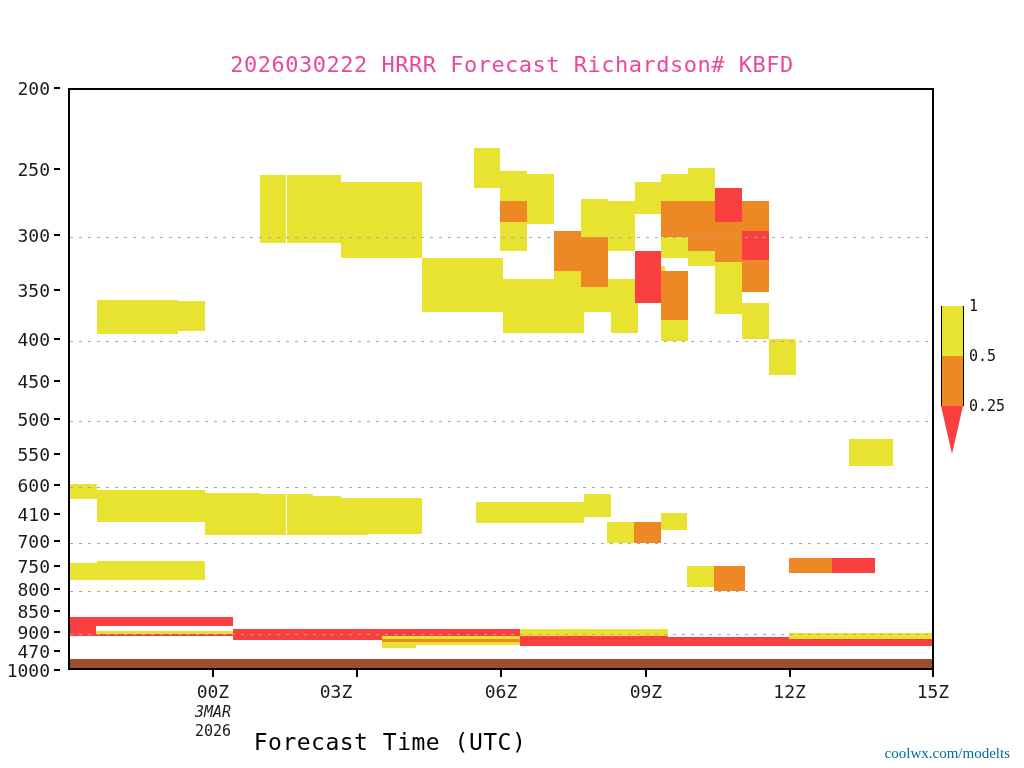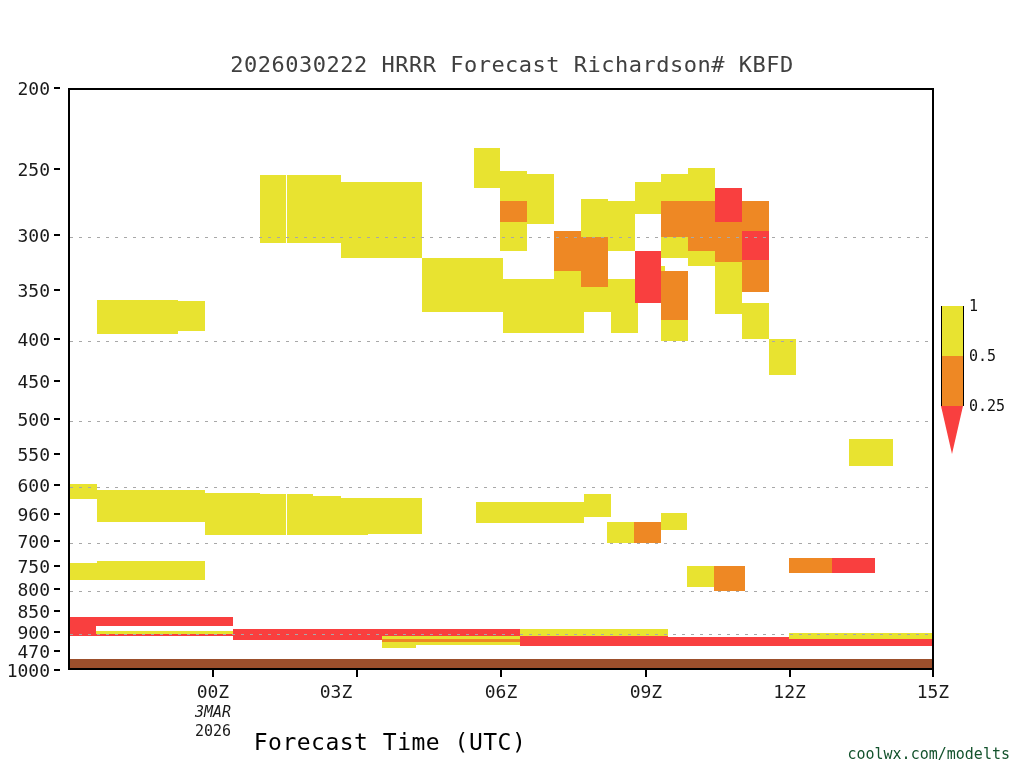--- a/index.html
+++ b/index.html
@@ -1,21 +1,21 @@
 <!DOCTYPE html>
 <html><head>
 <meta charset="utf-8">
 <style>
   html,body{margin:0;padding:0;background:#ffffff;}
   body{width:1024px;height:768px;position:relative;overflow:hidden;
        font-family:"DejaVu Sans Mono","Liberation Mono",monospace;}
 
   #title{
     position:absolute; left:0; top:52px; width:1024px;
-    text-align:center; font-size:22px; color:#404040;
+    text-align:center; font-size:22px; color:#ec4899;
     letter-spacing:0.5px; white-space:nowrap;
   }
 
   
   #plot{
     position:absolute; left:68px; top:88px;
     width:866px; height:582px;
     border:2px solid #000;
     box-sizing:border-box;
     background:#ffffff;
@@ -39,21 +39,21 @@
   .xtick{position:absolute;top:670px;width:2px;height:7px;background:#000;}
   .xlab{position:absolute;top:681px;font-size:18px;color:#1a1a1a;
         transform:translateX(-50%);white-space:nowrap;}
   .xsub{position:absolute;font-size:15px;color:#1a1a1a;
         transform:translateX(-50%);white-space:nowrap;}
 
   #xtitle{position:absolute;left:0;top:729px;width:780px;text-align:center;
           font-size:23px;color:#000;letter-spacing:0.5px;}
 
   #watermark{position:absolute;right:14px;top:745px;font-size:15px;
-             color:#14532d;white-space:nowrap;}
+             color:#0369a1;white-space:nowrap;font-family:Liberation Serif, serif;}
 
   
   #cbar{position:absolute;left:941px;top:306px;width:23px;height:150px;}
   .cbseg{position:absolute;left:0;width:23px;border-left:1.5px solid #000;border-right:1.5px solid #000;box-sizing:border-box;}
   .cblab{position:absolute;left:28px;font-size:15px;color:#111;
          transform:translateY(-50%);white-space:nowrap;}
 </style>
 </head>
 <body>
 
@@ -183,21 +183,21 @@
     <div class="ylab" style="top: 338.654px;">400</div>
     <div class="ytick" style="top: 380.246px;"></div>
     <div class="ylab" style="top: 381.246px; margin-left: 44px;">450</div>
     <div class="ytick" style="top: 418.346px;"></div>
     <div class="ylab" style="top: 419.346px;">500</div>
     <div class="ytick" style="top: 452.812px;"></div>
     <div class="ylab" style="top: 453.812px;">550</div>
     <div class="ytick" style="top: 484.277px;"></div>
     <div class="ylab" style="top: 485.277px;">600</div>
     <div class="ytick" style="top: 513.222px;"></div>
-    <div class="ylab" style="top: 514.222px;">960</div>
+    <div class="ylab" style="top: 514.222px;">410</div>
     <div class="ytick" style="top: 540.02px;"></div>
     <div class="ylab" style="top: 541.02px;">700</div>
     <div class="ytick" style="top: 564.969px;"></div>
     <div class="ylab" style="top: 565.969px;">750</div>
     <div class="ytick" style="top: 588.308px;"></div>
     <div class="ylab" style="top: 589.308px;">800</div>
     <div class="ytick" style="top: 610.23px;"></div>
     <div class="ylab" style="top: 611.23px;">850</div>
     <div class="ytick" style="top: 630.9px;"></div>
     <div class="ylab" style="top: 631.9px;">900</div>

